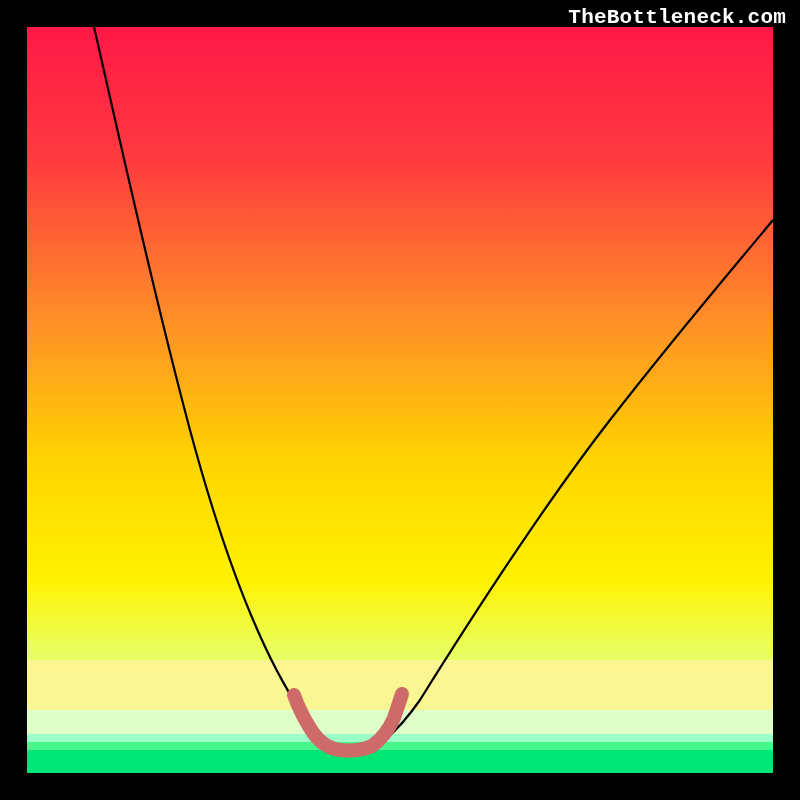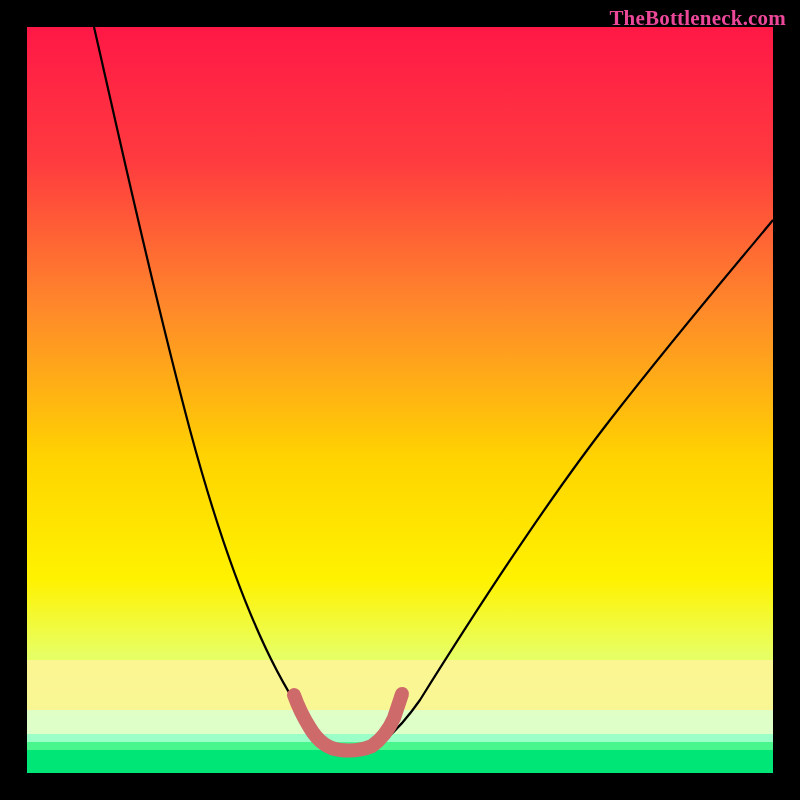--- a/index.html
+++ b/index.html
@@ -15,24 +15,24 @@
     position: absolute;
     top: 0;
     left: 0;
     width: 800px;
     height: 800px;
   }
   .watermark {
     position: absolute;
     top: 6px;
     right: 14px;
-    font-family: Liberation Serif, serif;
+    font-family: Liberation Mono, monospace;
     font-size: 21px;
     font-weight: bold;
-    color: #ec4899;
+    color: #ffffff;
     letter-spacing: 0.2px;
   }
 </style>
 </head>
 <body>
 
 <div class="chart-container">
   <svg viewBox="0 0 800 800" width="800" height="800">
     <defs>
       <linearGradient id="bg-grad" x1="0" y1="0" x2="0" y2="1">

